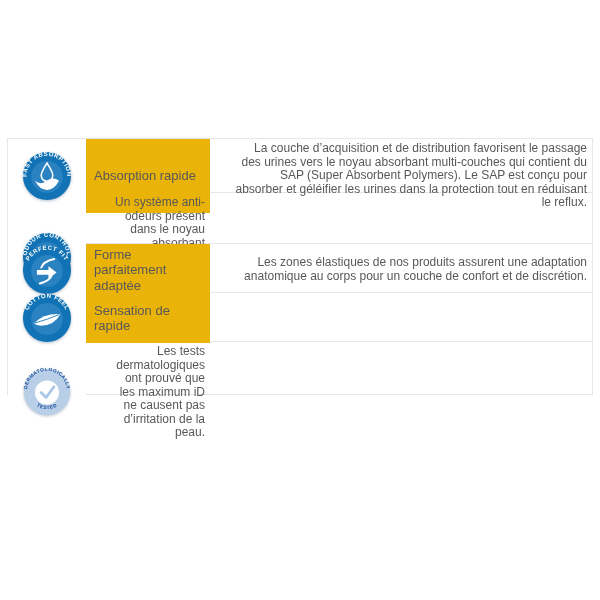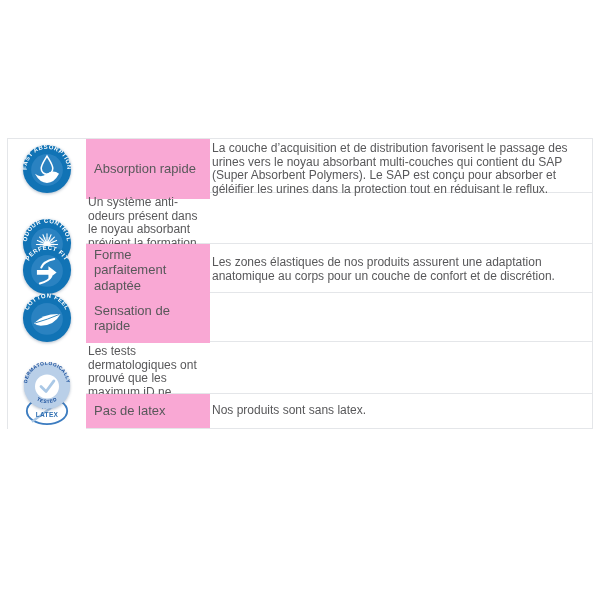--- a/index.html
+++ b/index.html
@@ -24,29 +24,29 @@
   .row.h3 { height:49px; }
   .row.h4 { height:49px; }
   .row.h5 { height:52px; }
   .row.h6 { height:34px; }
 
   .icon-cell {
     display:flex; align-items:center; justify-content:center;
     background:#ffffff;
   }
   .label-cell {
-    background:#f9a8d4;
+    background:#eab308;
     display:flex; align-items:center;
     padding:3px 4px 3px 8px;
     color:#58585a; font-size:13px; line-height:1.18;
   }
   .desc-cell {
     display:flex; align-items:center;
-    padding:3px 5px 3px 2px;
-    color:#58585a; font-size:12px; line-height:1.13;
+    padding:3px 5px 3px 24px;
+    color:#58585a; font-size:12px; line-height:1.13;text-align:right;
   }
 
   svg.badge { filter:drop-shadow(0 1.5px 1.5px rgba(35,65,105,.35)); }
   .arc-text { fill:#ffffff; font-size:6.2px; font-weight:bold; letter-spacing:.6px; font-family:"Liberation Sans",sans-serif; }
   .arc-text-sm { fill:#1a4f9c; font-size:5.3px; font-weight:bold; letter-spacing:.5px; font-family:"Liberation Sans",sans-serif; }
   .nolatex-text { fill:#2f6fb2; font-size:7px; font-weight:bold; letter-spacing:.3px; font-family:"Liberation Sans",sans-serif; }
 </style>
 </head>
 <body>
 
@@ -159,30 +159,14 @@
         <text class="arc-text-sm"><textPath href="#arc-b4" startOffset="50%" text-anchor="middle">TESTED</textPath></text>
         <circle cx="26" cy="26.5" r="13" fill="#ffffff"></circle>
         <path d="M19.5 26.5 L 25 32 L 33.5 20.5" stroke="#aac8e6" stroke-width="3" fill="none" stroke-linecap="round" stroke-linejoin="round"></path>
       </svg>
     </div>
     <div class="desc-cell">
         <span>Les tests dermatologiques ont prouvé que les maximum iD ne causent pas d’irritation de la peau.</span>
       </div>
   </div>
 
-  <div class="row h6">
-    <div class="icon-cell">
-      <svg viewBox="0 0 48 32" width="46" height="30">
-        <ellipse cx="24" cy="16" rx="21.5" ry="14" fill="#ffffff" stroke="#3c7cc0" stroke-width="2"></ellipse>
-        <line x1="8" y1="27.5" x2="40" y2="4" stroke="#a9c6e4" stroke-width="2.4"></line>
-        <text class="nolatex-text" x="24" y="13.5" text-anchor="middle">NO</text>
-        <text class="nolatex-text" x="24" y="22" text-anchor="middle">LATEX</text>
-      </svg>
-    </div>
-    <div class="label-cell">
-        <span>Pas de latex</span>
-      </div>
-    <div class="desc-cell">
-        <span>Nos produits sont sans latex.</span>
-      </div>
-  </div>
 
 </div>
 
 </body></html>

